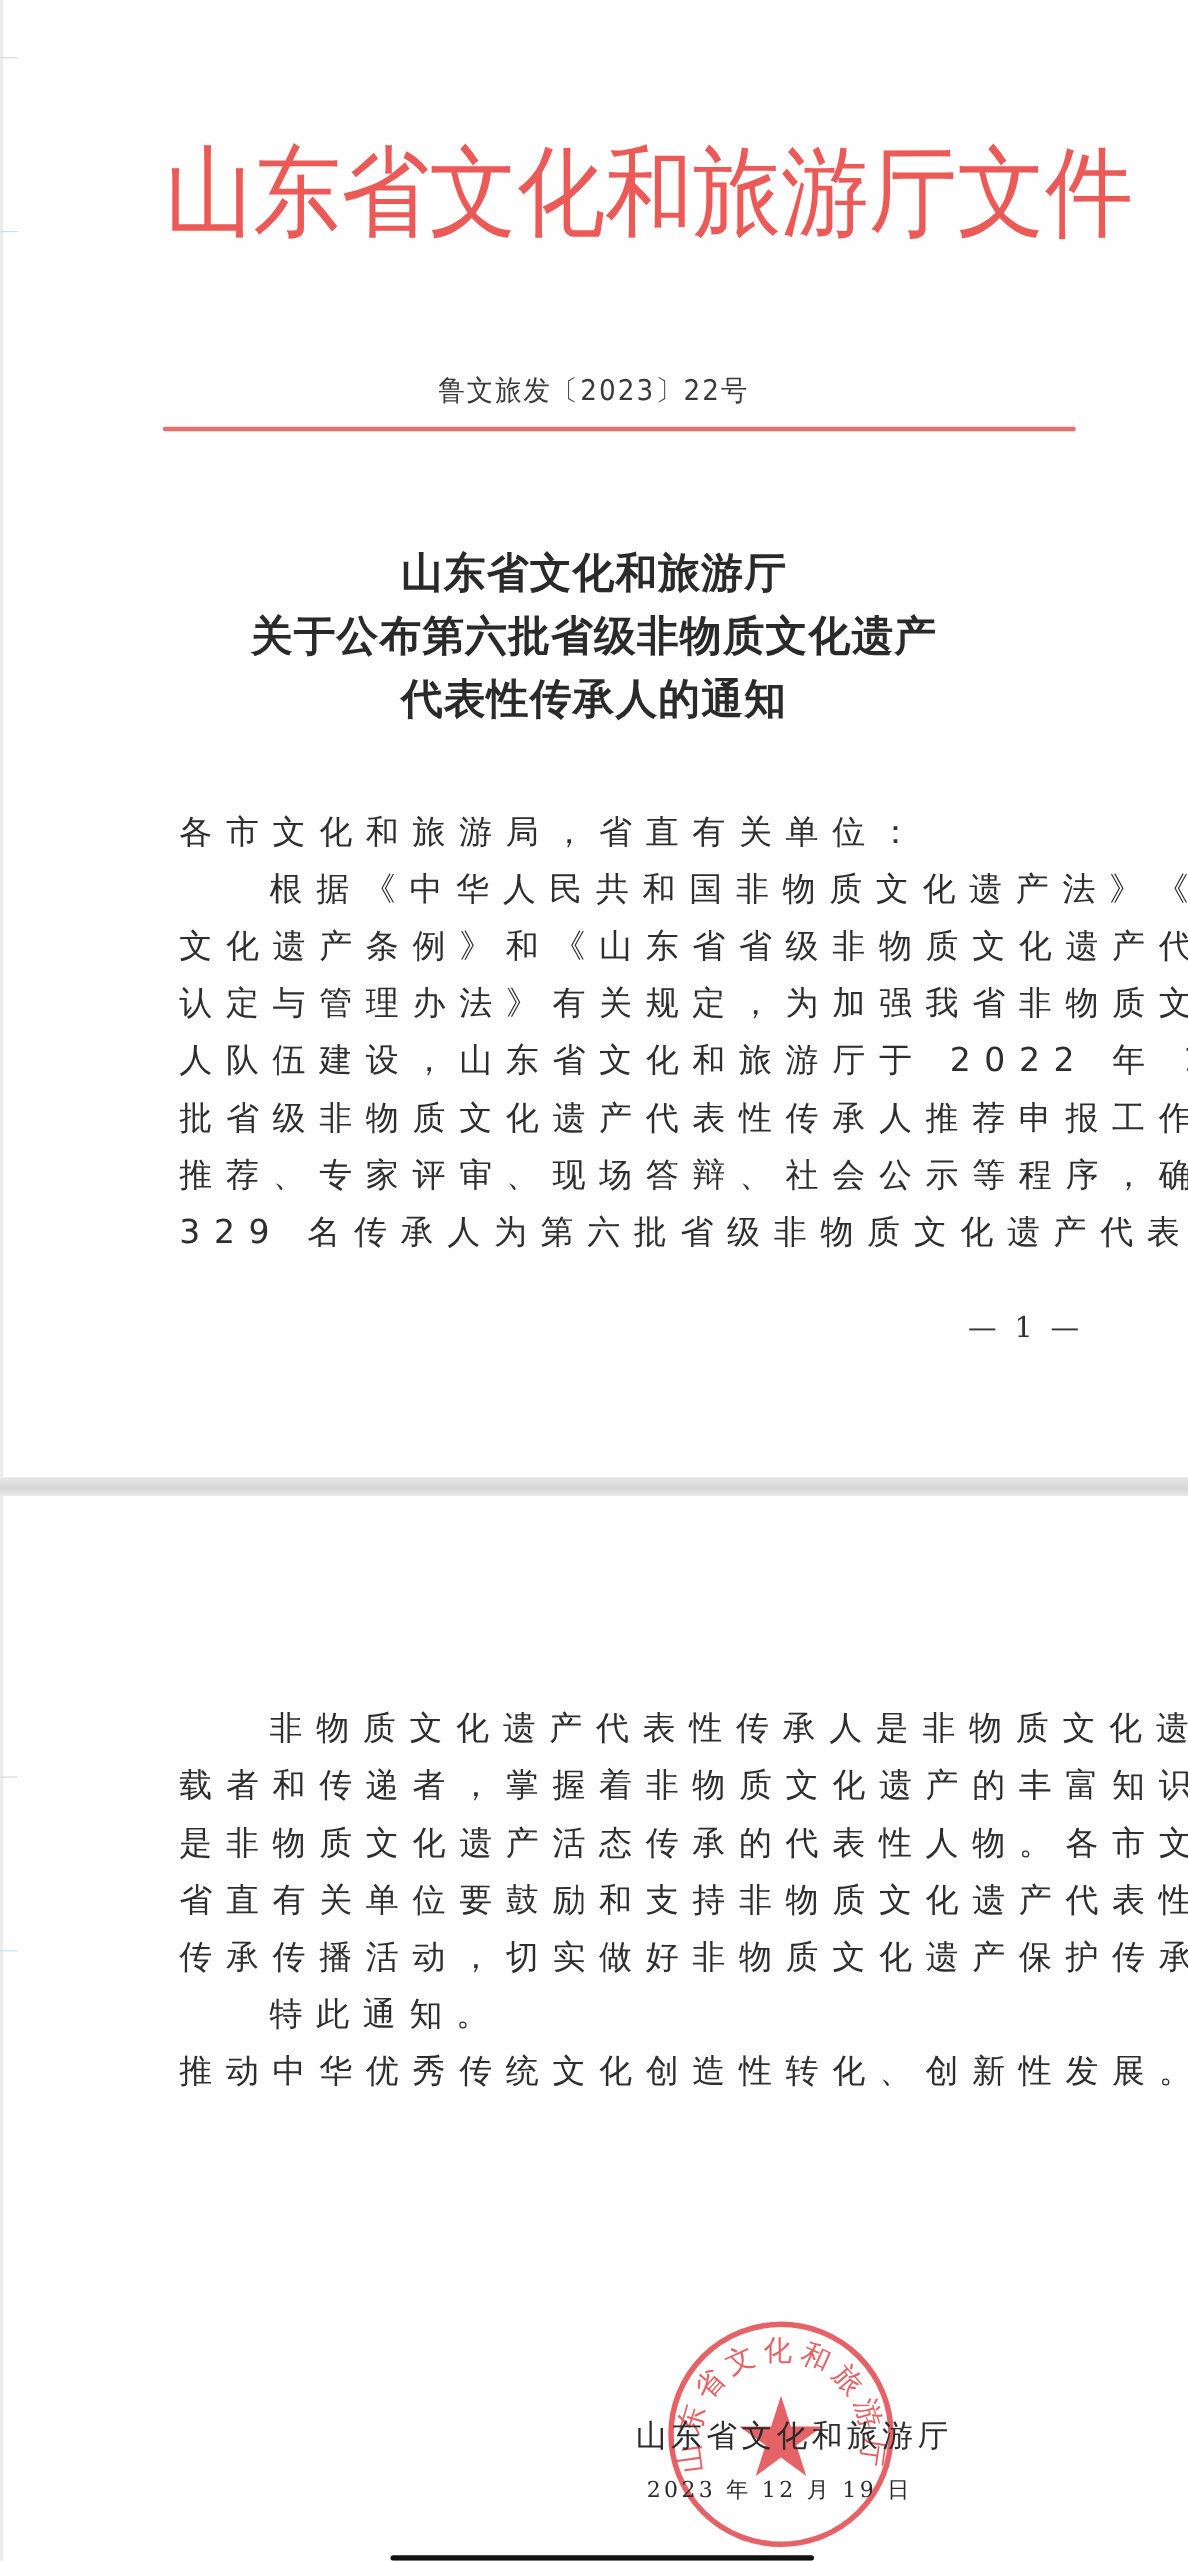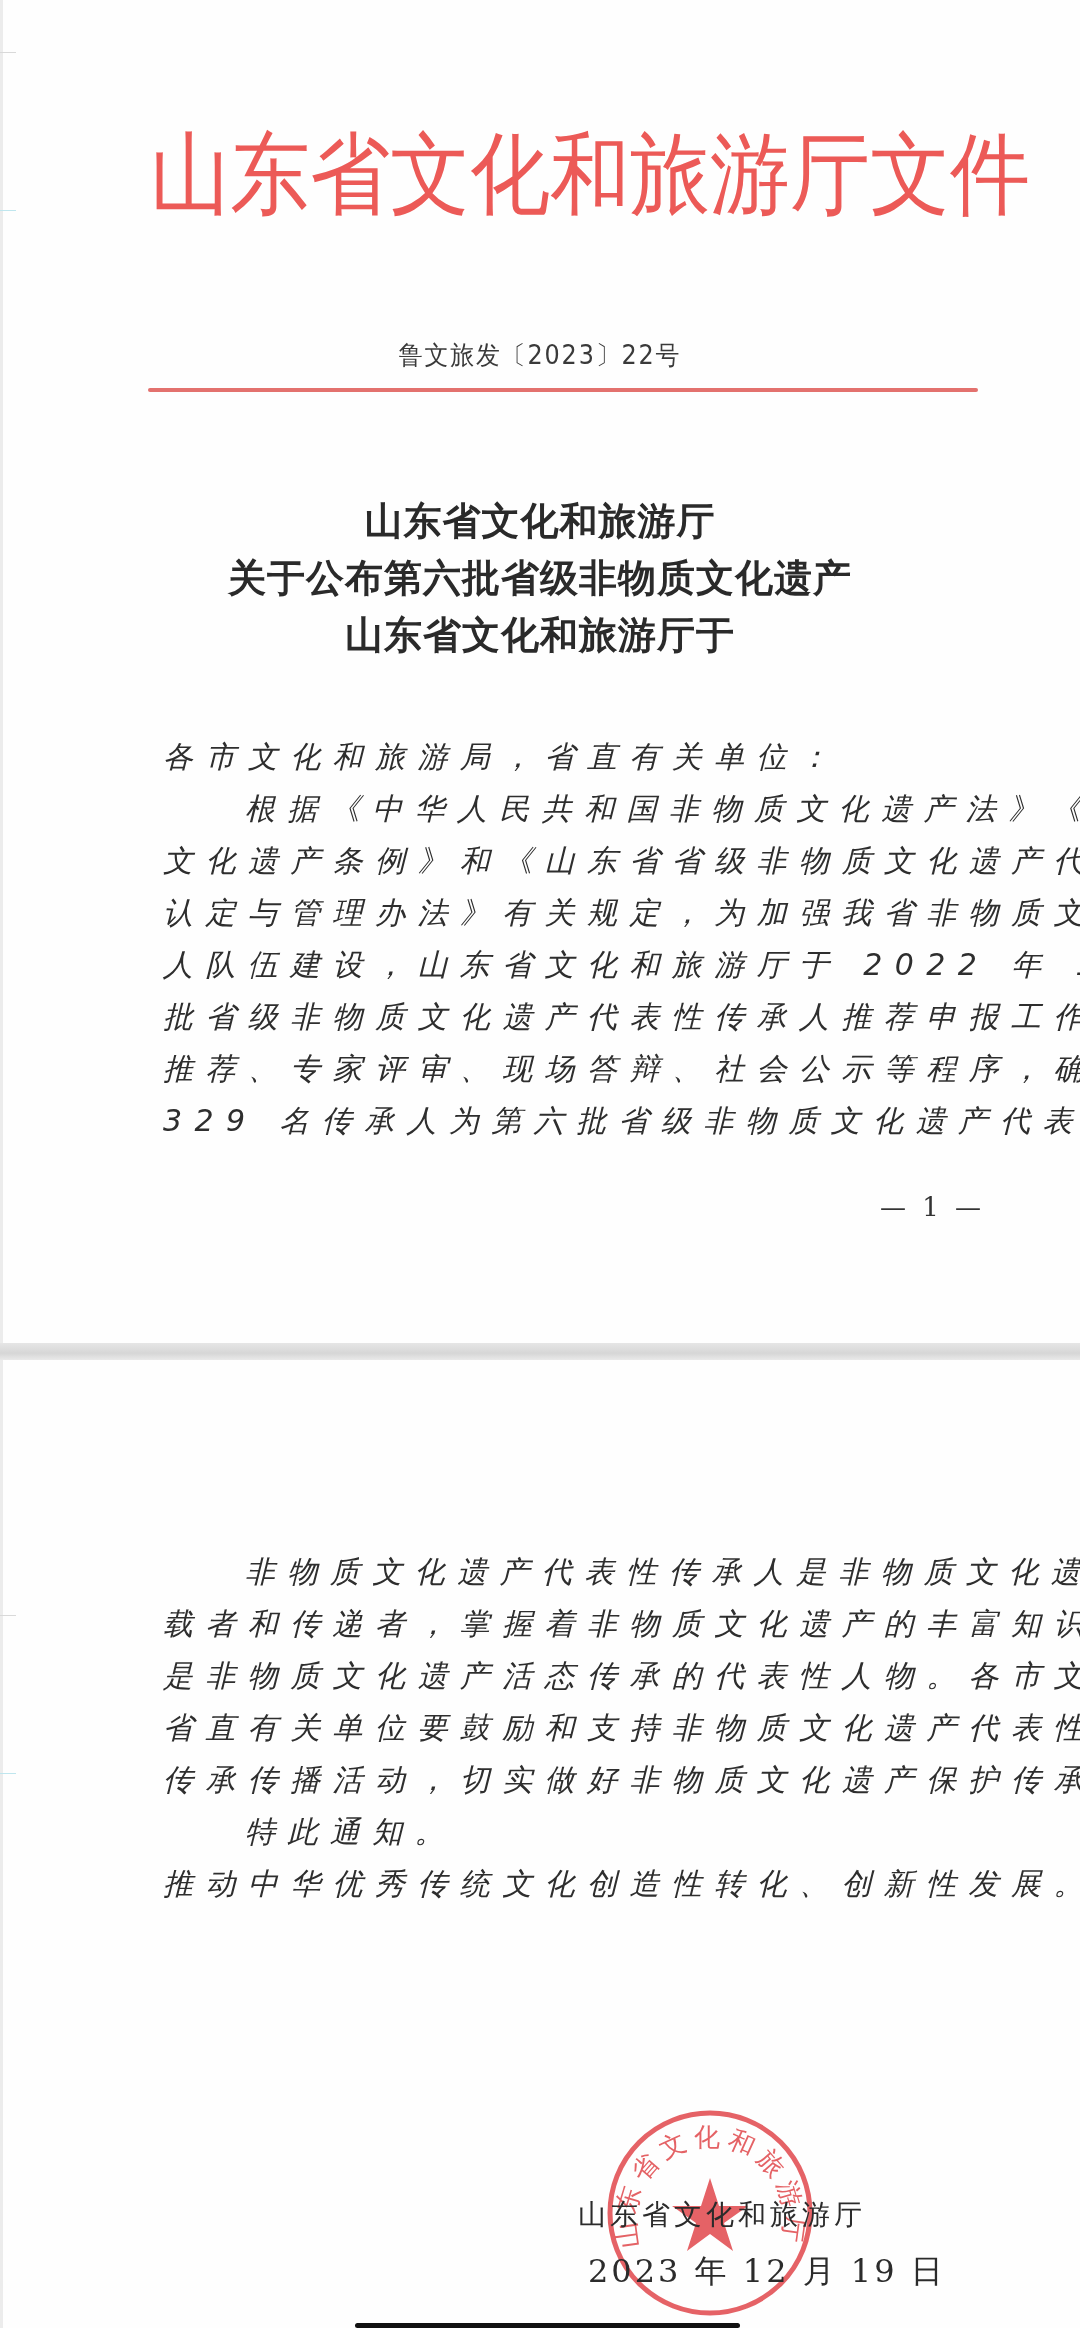--- a/index.html
+++ b/index.html
@@ -45,38 +45,38 @@
     font-family: "DejaVu Serif", serif; font-weight: bold;
     font-size: 38px; line-height: 57px; color: #2a2a2a;
   }
   .notice-title div { letter-spacing: 1px; }
 
   .body-text {
     position: absolute; left: 163px; width: 840px;
     font-family: "DejaVu Sans", sans-serif; font-size: 30px;
     line-height: 52px; color: #2e2e2e; letter-spacing: 12.4px;
   }
-  .body-text .line { white-space: nowrap; height: 52px; font-style: italic; }
+  .body-text .line { white-space: nowrap; height: 52px; }
   .indent { padding-left: 82px; }
 
   .page-number {
     position: absolute; left: 880px; top: 1192px; font-size: 26px;
     color: #333; font-family: "DejaVu Serif", serif; letter-spacing: 4px;
   }
 
   .seal {
     position: absolute; left: 605px; top: 2108px; width: 210px; height: 210px;
   }
   .signature {
     position: absolute; left: 578px; top: 2196px; font-size: 28px;
     letter-spacing: 4px; color: #2b2b2b; font-family: "DejaVu Sans", sans-serif;
     white-space: nowrap;
   }
   .sign-date {
-    position: absolute; left: 588px; top: 2250px; font-size: 32px;
+    position: absolute; left: 588px; top: 2250px; font-size: 20px;
     letter-spacing: 3px; color: #2b2b2b; font-family: "DejaVu Serif", serif;
     white-space: nowrap;
   }
   .home-indicator {
     position: absolute; left: 355px; top: 2323px; width: 385px; height: 5px;
     background: #111; border-radius: 3px;
   }
 </style>
 </head>
 <body>
@@ -99,21 +99,21 @@
     <span>文</span>
     <span>件</span>
   </div>
 
   <div class="doc-number">鲁文旅发〔2023〕22号</div>
   <div class="red-rule"></div>
 
   <div class="notice-title">
     <div>山东省文化和旅游厅</div>
     <div>关于公布第六批省级非物质文化遗产</div>
-    <div>山东省文化和旅游厅于</div>
+    <div>代表性传承人的通知</div>
   </div>
 
   <div class="body-text" style="top:731px;">
     <div class="line">各市文化和旅游局，省直有关单位：</div>
     <div class="line indent">根据《中华人民共和国非物质文化遗产法》《山东省非物质</div>
     <div class="line">文化遗产条例》和《山东省省级非物质文化遗产代表性传承人</div>
     <div class="line">认定与管理办法》有关规定，为加强我省非物质文化遗产传承</div>
     <div class="line">人队伍建设，山东省文化和旅游厅于 2022 年 11 月启动了第六</div>
     <div class="line">批省级非物质文化遗产代表性传承人推荐申报工作。经过各地</div>
     <div class="line">推荐、专家评审、现场答辩、社会公示等程序，确定范玉祥等</div>

